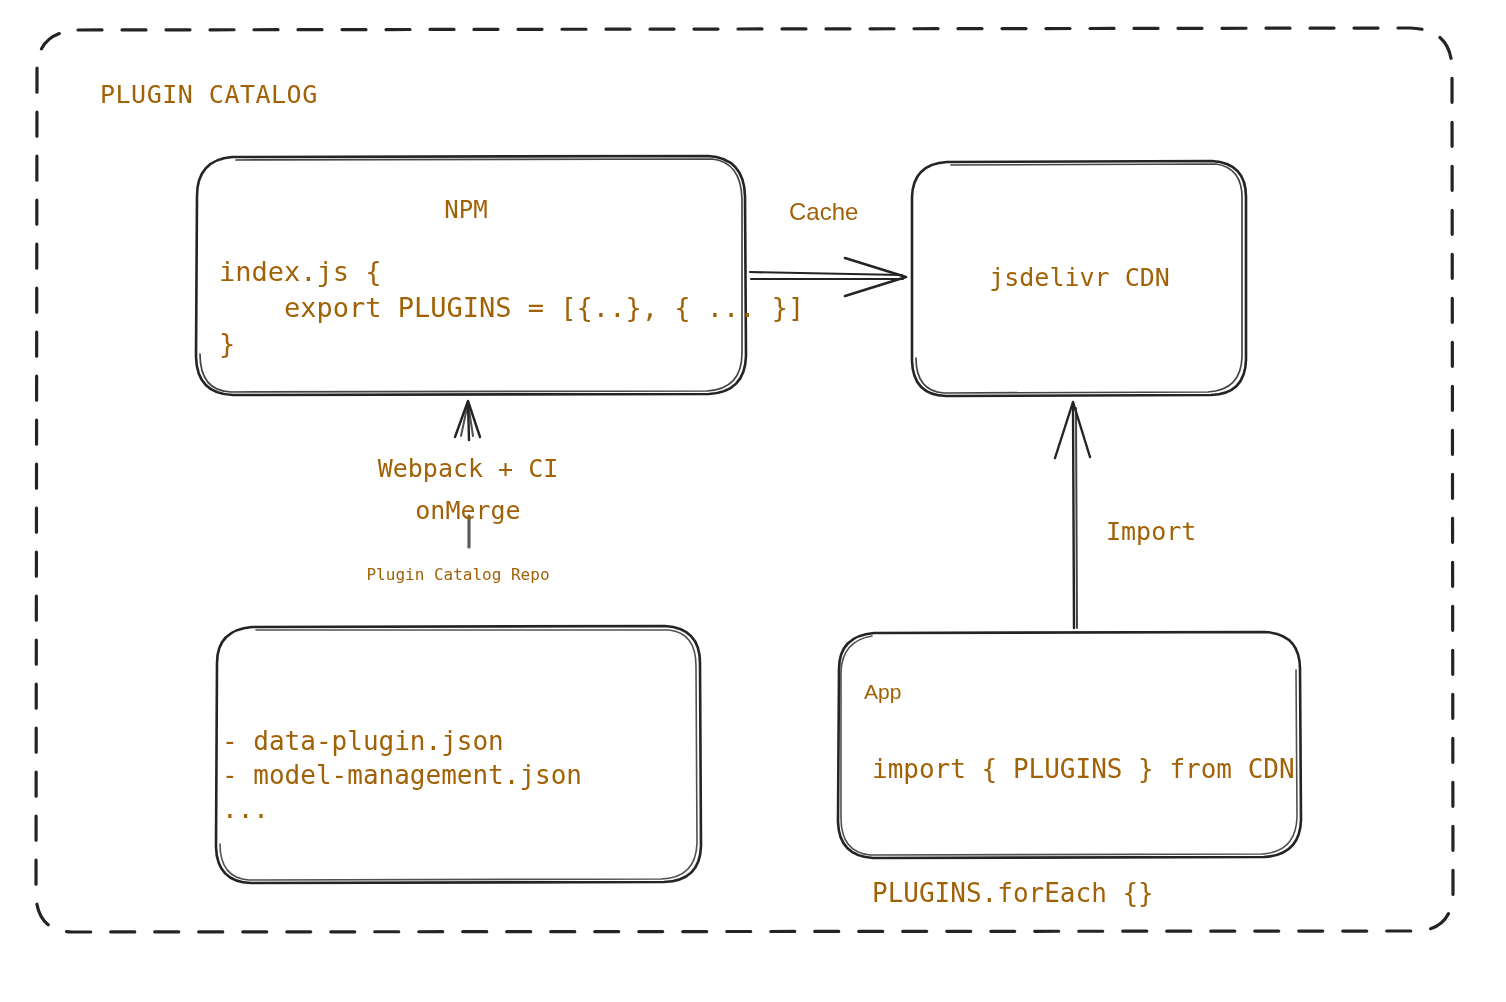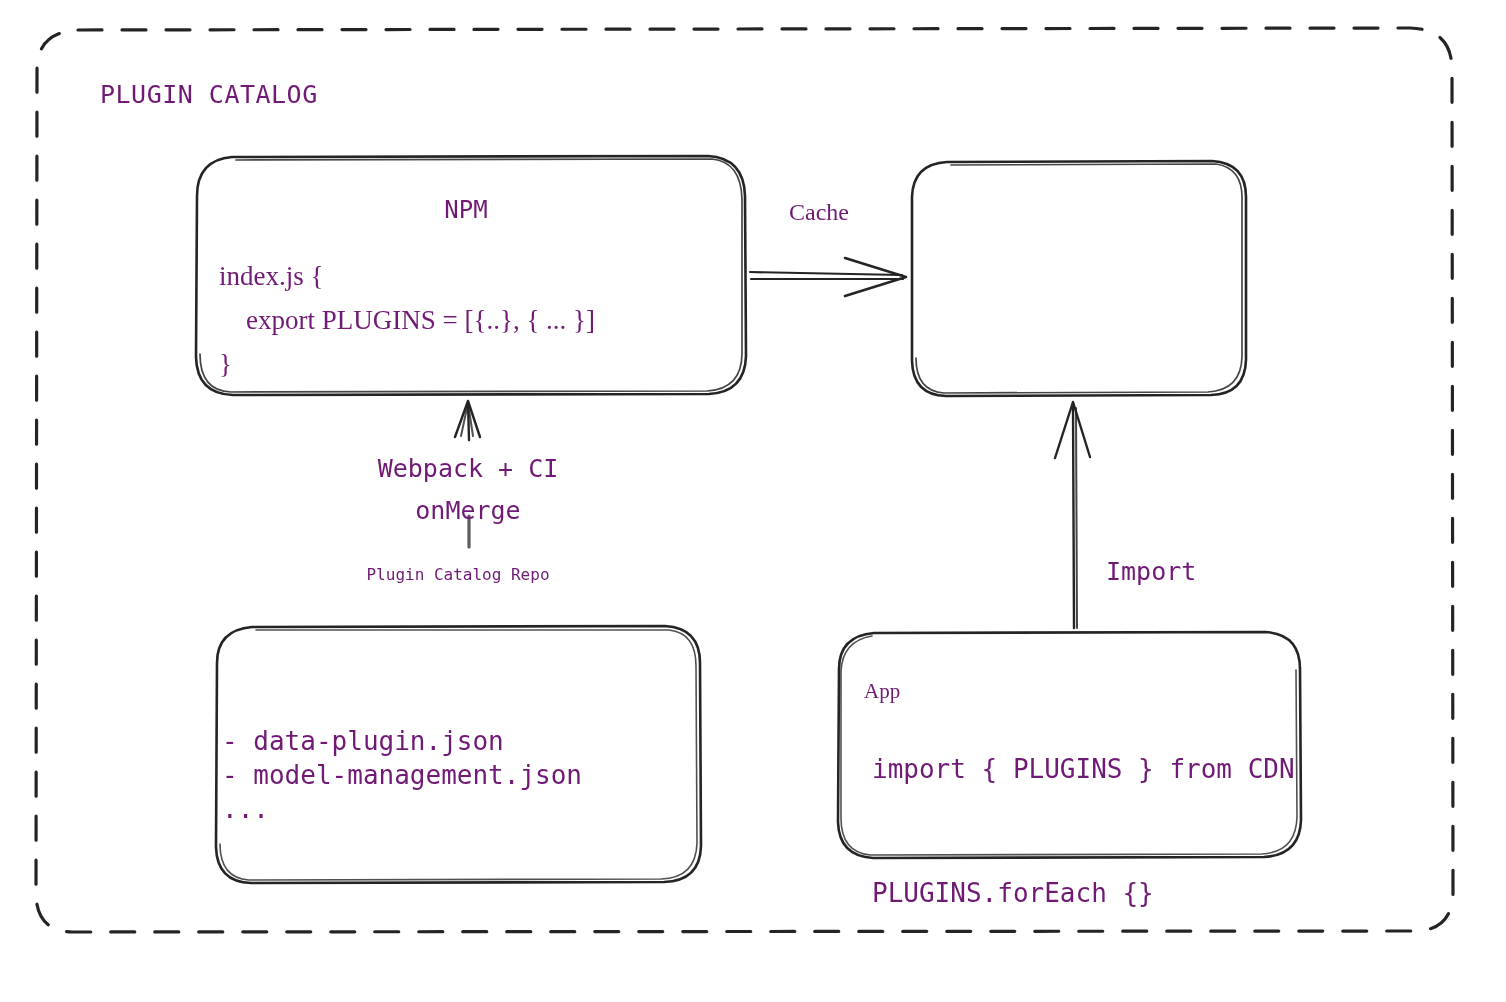--- a/index.html
+++ b/index.html
@@ -25,43 +25,42 @@
     position: absolute;
     inset: 0;
     width: 1506px;
     height: 1002px;
   }
   svg.layer { pointer-events: none; }
 
   .txt {
     position: absolute;
     white-space: pre;
-    color: #701a75;
+    color: #a16207;
     line-height: 1.0;
   }
   .mono { font-family: "DejaVu Sans Mono", monospace; }
-  .sans { font-family: Liberation Serif, serif; }
+  .sans { font-family: Liberation Sans, sans-serif; }
 
   
   #catalog-title {
     left: 100px; top: 82px;
     font-size: 25px;
     letter-spacing: 0.5px;
   }
   #npm-title {
     left: 196px; top: 198px;
     width: 540px;
     text-align: center;
     font-size: 24px;
   }
   #npm-code {
     left: 219px; top: 254px;
     font-size: 27px;
-    line-height: 44px;
-    font-family: Liberation Serif, serif;
+    line-height: 36px;
   }
   #cdn-title {
     left: 912px; top: 265px;
     width: 335px;
     text-align: center;
     font-size: 25px;
   }
   #cache-label {
     left: 789px; top: 200px;
     font-size: 24px;
@@ -81,21 +80,20 @@
   }
   #repo-list {
     left: 222px; top: 708px;
     font-size: 26px;
     line-height: 34px;
     margin-top: 16px;
   }
   #import-label {
     left: 1106px; top: 519px;
     font-size: 25px;
-    margin-top: 40px;
   }
   #app-title {
     left: 864px; top: 681px;
     font-size: 21px;
   }
   #app-code {
     left: 855px; top: 738px;
     font-size: 26px;
     line-height: 62px;
     margin-left: 17px;
@@ -141,20 +139,21 @@
   <div class="layer">
 
     <div class="txt mono" id="catalog-title">PLUGIN CATALOG</div>
 
     <div class="txt mono" id="npm-title">NPM</div>
 
     <div class="txt mono" id="npm-code">index.js {
     export PLUGINS = [{..}, { ... }]
 }</div>
 
+    <div class="txt mono" id="cdn-title">jsdelivr CDN</div>
 
     <div class="txt sans" id="cache-label">Cache</div>
 
     <div class="txt mono" id="webpack-label">Webpack + CI
 onMerge</div>
 
     <div class="txt mono" id="repo-title">Plugin Catalog Repo</div>
 
     <div class="txt mono" id="repo-list">- data-plugin.json
 - model-management.json

